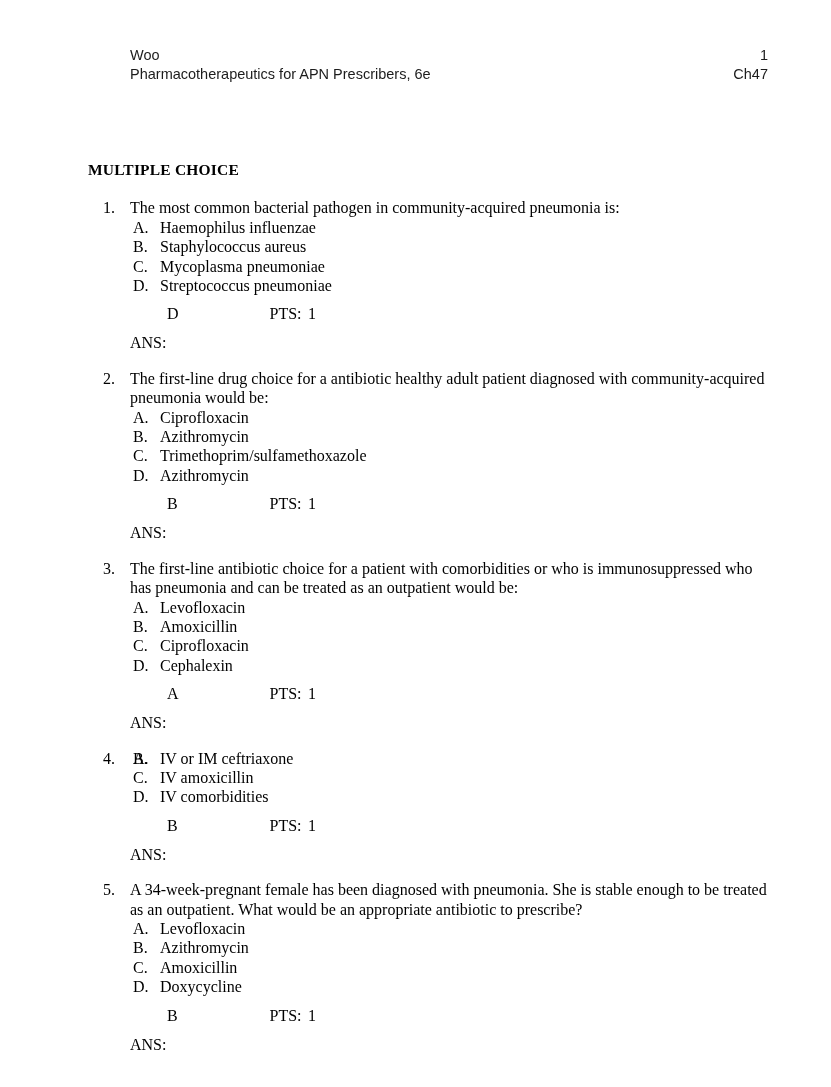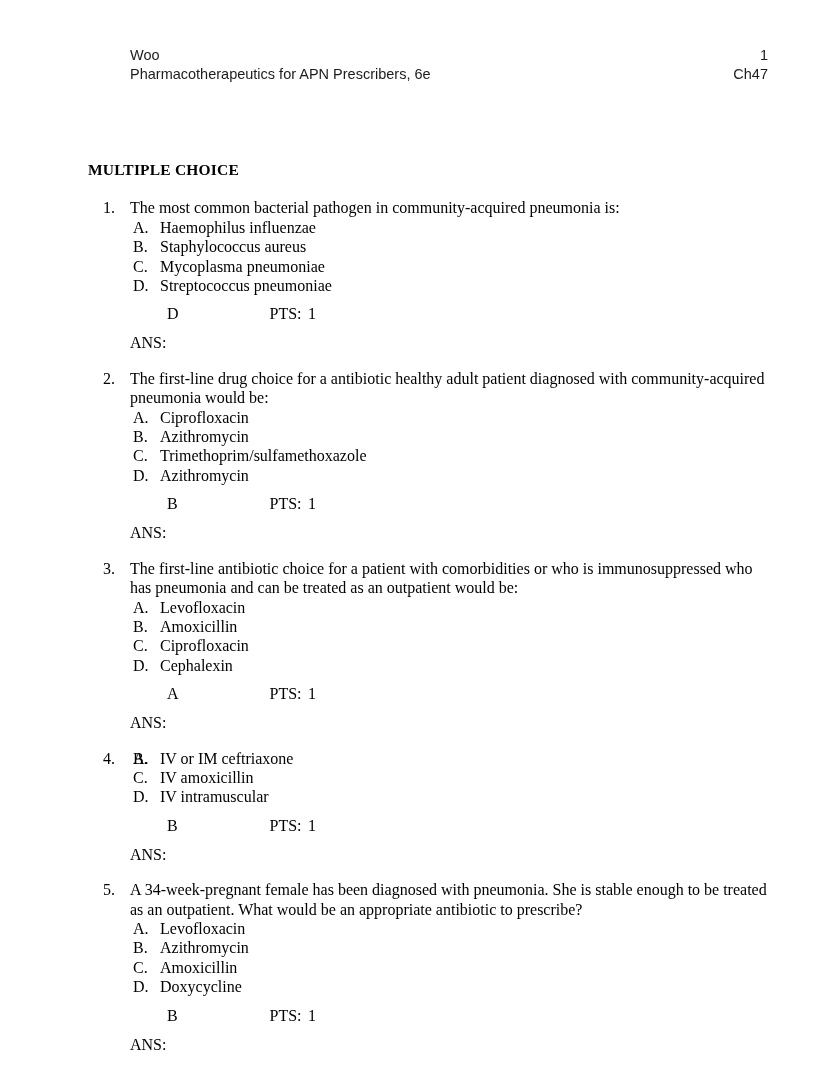--- a/index.html
+++ b/index.html
@@ -225,21 +225,21 @@
     <span class="opt-text">IV or IM ceftriaxone</span>
   </div>
 
   <div class="option">
     <span class="opt-letter">C.</span>
     <span class="opt-text">IV amoxicillin</span>
   </div>
 
   <div class="option">
     <span class="opt-letter">D.</span>
-    <span class="opt-text">IV intramuscular</span>
+    <span class="opt-text">IV comorbidities</span>
   </div>
 </div>
     <div class="ans-row">
       <span class="ans-label">ANS:</span>
       <span class="ans-value">B</span>
       <span class="pts-label">PTS:</span>
       <span class="pts-value">1</span>
     </div>
   </div>
 

